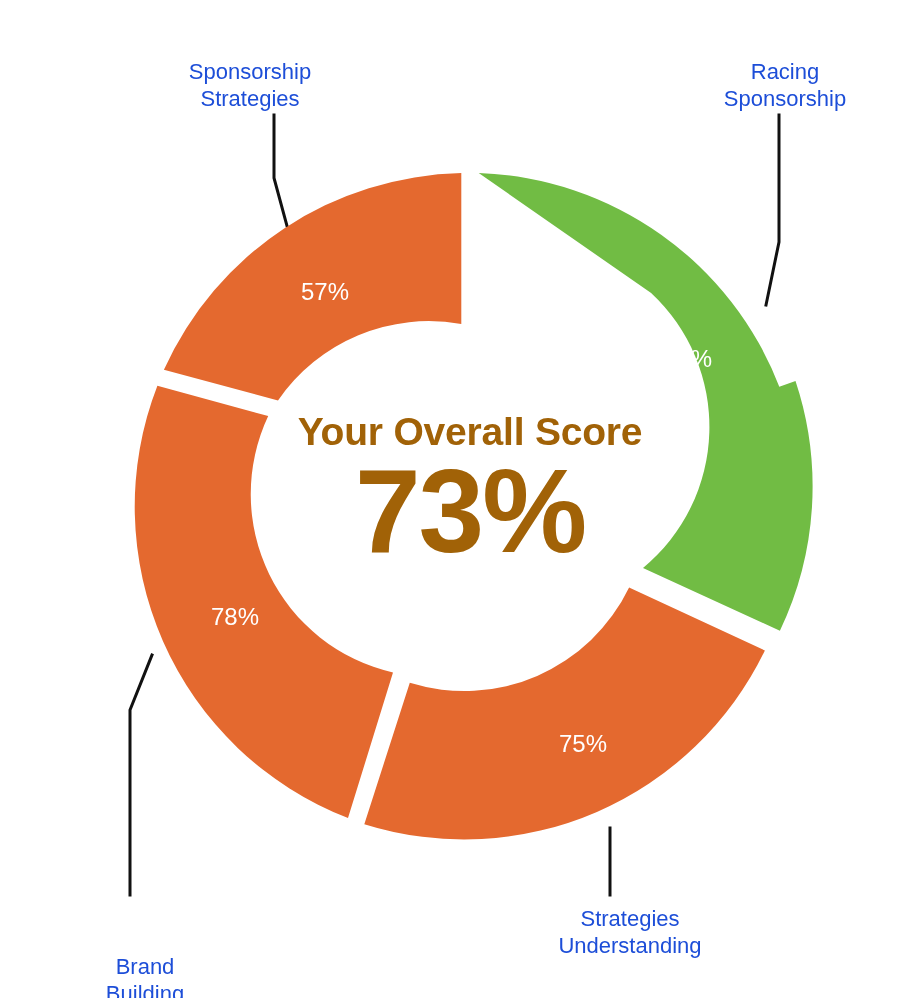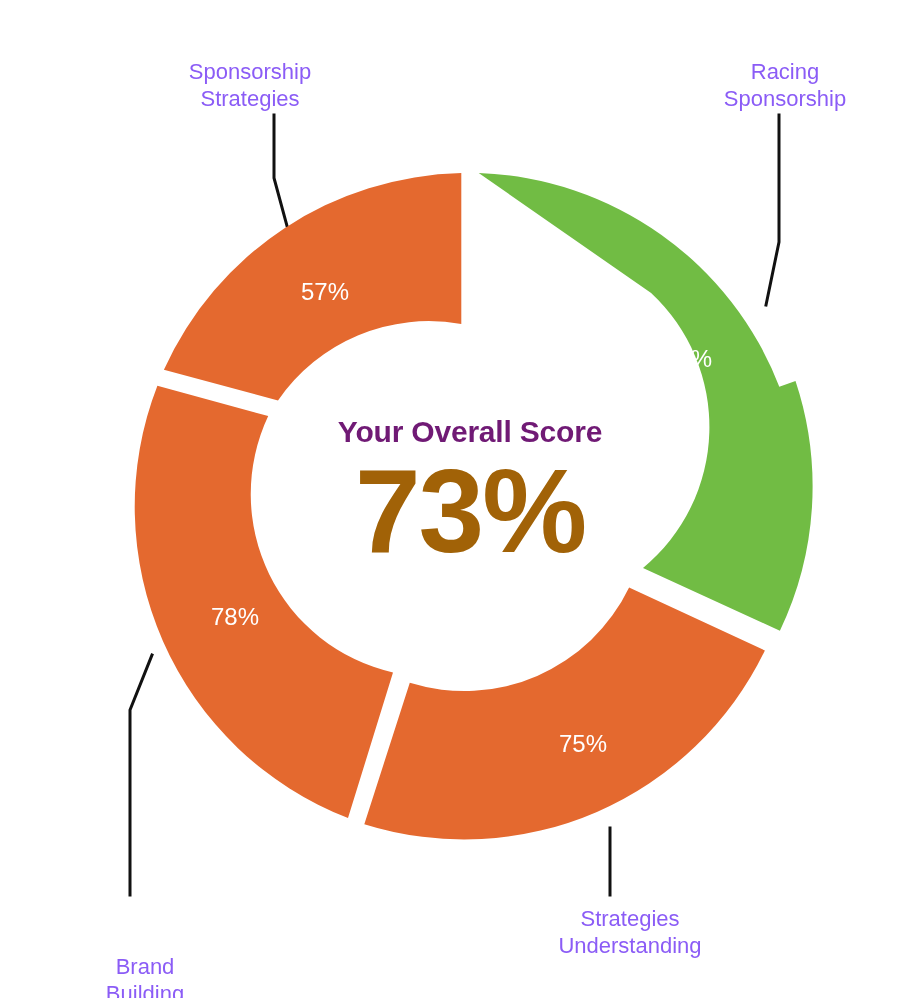--- a/index.html
+++ b/index.html
@@ -22,21 +22,21 @@
   }
   .chart-svg {
     position: absolute;
     left: 0; top: 0;
     width: 910px;
     height: 998px;
   }
   .callout-label {
     position: absolute;
     text-align: center;
-    color: #8b5cf6;
+    color: #1d4ed8;
     font-family: "Liberation Sans", sans-serif;
     font-size: 22px;
     line-height: 27px;
     white-space: pre-line;
     font-weight: 400;
   }
   #label-sponsorship { left: 120px; top: 58px; width: 260px; }
   #label-racing      { left: 660px; top: 58px; width: 250px; }
   #label-brand       { left: 30px;  top: 905px; width: 230px; margin-top: 48px; }
   #label-financial   { left: 480px; top: 905px; width: 300px; }
@@ -44,23 +44,23 @@
   .center-stack {
     position: absolute;
     left: 270px;
     top: 415px;
     width: 400px;
     text-align: center;
     pointer-events: none;
   }
   .center-title {
     font-family: "Liberation Sans", sans-serif;
-    font-size: 30px;
+    font-size: 39px;
     font-weight: bold;
-    color: #701a75;
+    color: #a16207;
     letter-spacing: -0.2px;
     line-height: 34px;
   }
   .center-value {
     font-family: "Liberation Sans", sans-serif;
     font-size: 118px;
     font-weight: bold;
     color: #a16207;
     line-height: 112px;
     letter-spacing: -2px;

